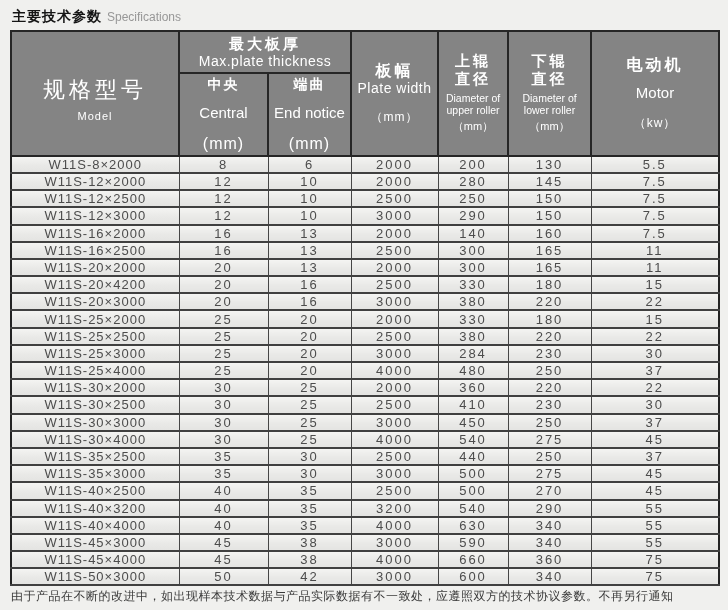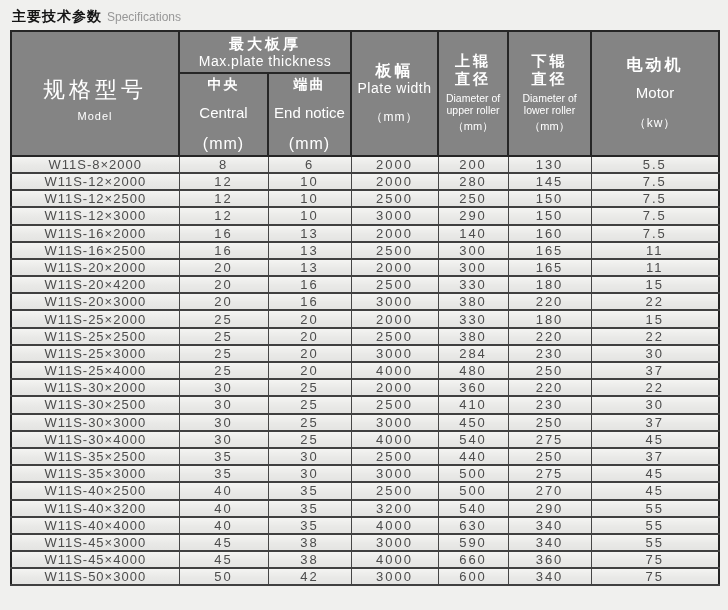--- a/index.html
+++ b/index.html
@@ -344,15 +344,16 @@
         <td>42</td>
         <td>3000</td>
         <td>600</td>
         <td>340</td>
         <td>75</td>
       </tr>
       </tbody>
   </table>
 
   <div class="footer">
+    <div class="footer-zh">由于产品在不断的改进中，如出现样本技术数据与产品实际数据有不一致处，应遵照双方的技术协议参数。不再另行通知</div>
   </div>
 
 </div>
 
 </body></html>

